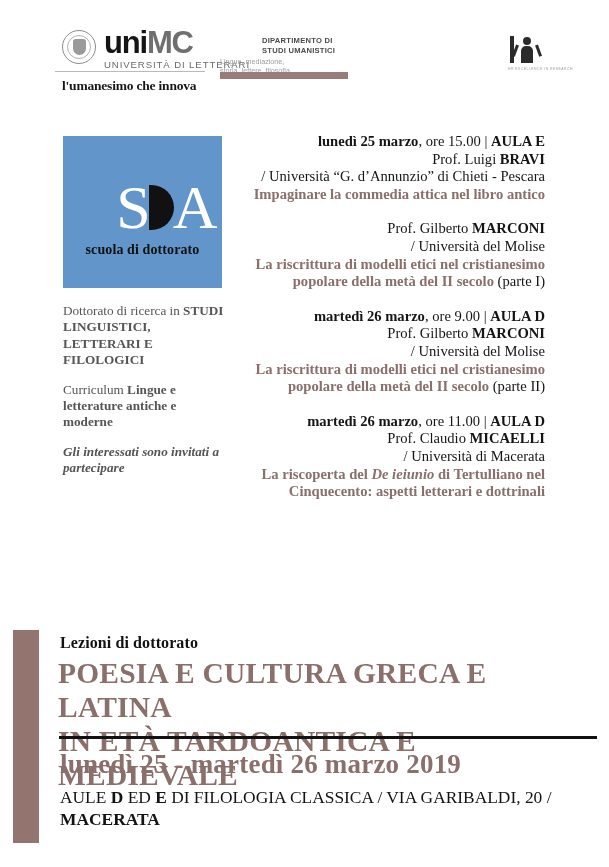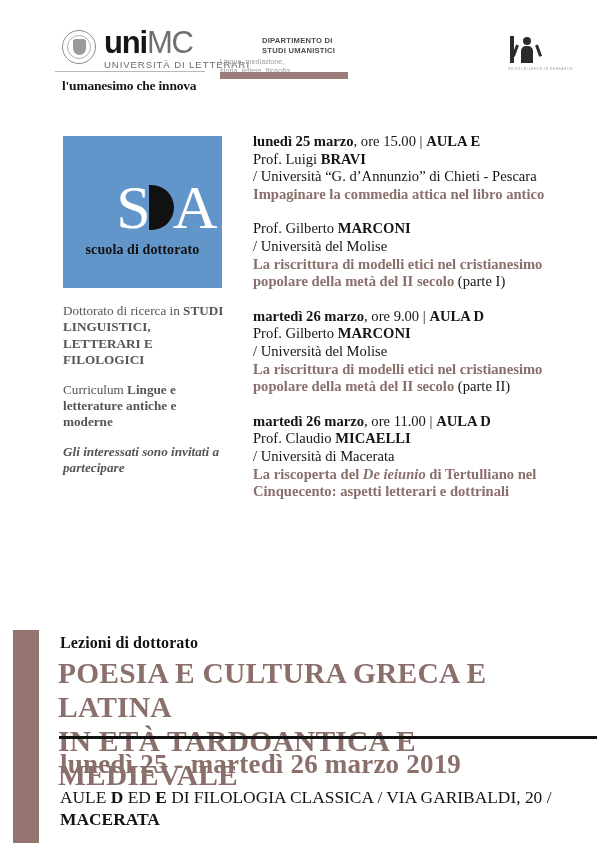--- a/index.html
+++ b/index.html
@@ -66,21 +66,21 @@
     font-size: 31px;
     line-height: 30px;
     letter-spacing: -1.2px;
     white-space: nowrap;
   }
   .unimc-word .uni {
     font-weight: bold;
     color: #151515;
   }
   .unimc-word .mc {
-    font-weight: normal;
+    font-weight: bold;
     color: #6f6f6f;
   }
   .unimc-sub {
     font-family: "Liberation Sans", sans-serif;
     font-size: 9.6px;
     letter-spacing: 0.9px;
     color: #6a6a6a;
     margin-top: 1px;
     white-space: nowrap;
   }
@@ -238,22 +238,23 @@
     line-height: 16.4px;
     color: #555555;
   }
   .left-text p { margin: 0 0 13px 0; }
   .left-text .b { font-weight: bold; }
   .left-text .it { font-style: italic; font-weight: bold; color: #555555; }
 
   
   .events {
     position: absolute;
-    left: 253px; top: 133px;
+    left: 245px; top: 133px;
     width: 300px;
+    text-align: right;
   }
   .event { margin-bottom: 17px; }
   .event .line {
     font-size: 14.6px;
     line-height: 17.6px;
     color: #151515;
   }
   .event .line .b { font-weight: bold; }
   .event .title {
     font-size: 14.6px;

